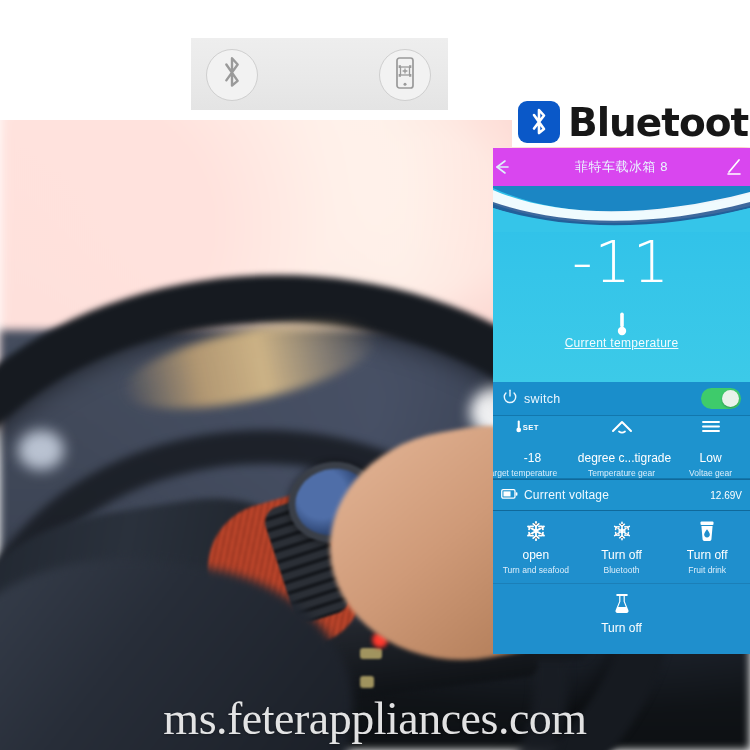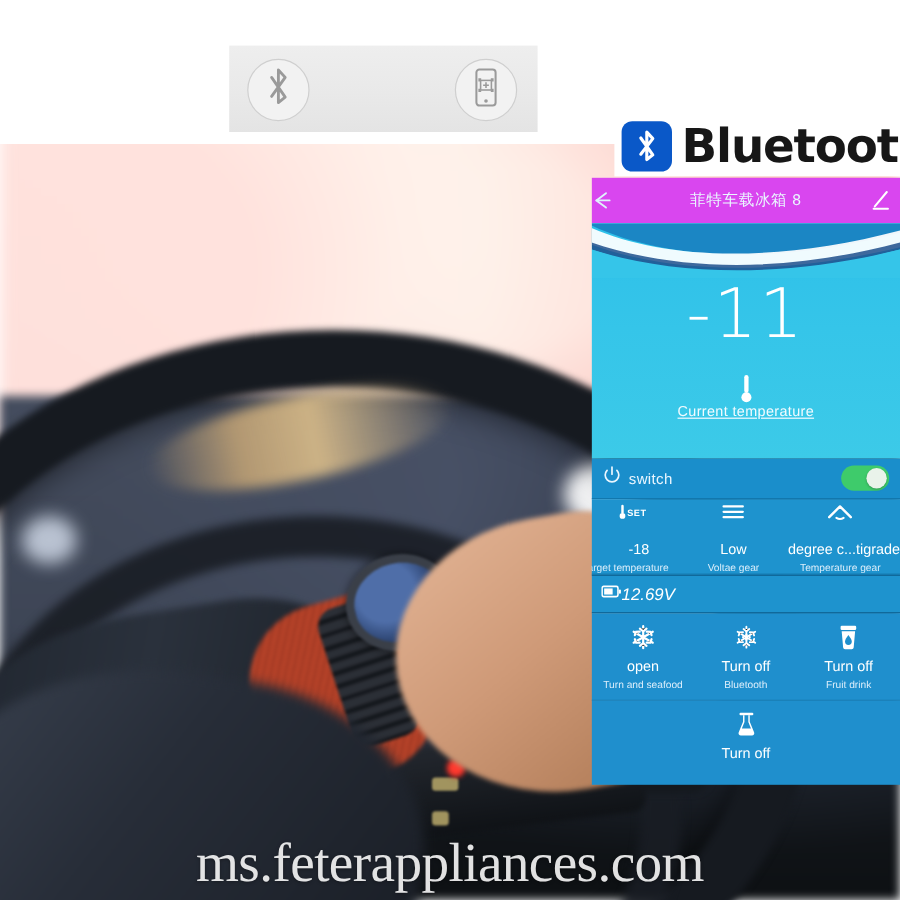--- a/index.html
+++ b/index.html
@@ -186,21 +186,21 @@
   .gear-val{font-size:12px;color:#ffffff;margin-top:16px;white-space:nowrap;}
   .gear-cap{font-size:8.5px;color:#dbeefb;margin-top:3px;white-space:nowrap;}
   .gear-col.first .gear-cap{margin-left:-18px;}
   .gear-col.third .gear-val{margin-left:6px;}
 
   .volt-row{
     height:30px;background:#1e93ce;display:flex;align-items:center;padding:0 8px;
     border-top:1px solid #10699b;border-bottom:1px solid #10699b;
   }
   .volt-label{font-size:12px;color:#f0f9ff;margin-left:6px;flex:1;letter-spacing:.2px;}
-  .volt-val{font-size:14px;color:#ffffff;font-style:italic;}
+  .volt-val{font-size:10px;color:#ffffff;}
 
   .mode-row{
     height:72px;background:#1f8fcd;display:flex;align-items:flex-start;
     border-bottom:1px solid #1b7fb8;
   }
   .mode-col{flex:1;text-align:center;padding-top:9px;}
   .mode-ico{height:22px;display:flex;align-items:center;justify-content:center;}
   .mode-val{font-size:12px;color:#ffffff;margin-top:6px;}
   .mode-cap{font-size:8.5px;color:#dceefb;margin-top:3px;white-space:nowrap;}
   .mode-row.single{height:70px;border-bottom:none;}
@@ -335,49 +335,50 @@
         <div class="gear-ico">
           <svg width="34" height="15" viewBox="0 0 40 16" aria-hidden="true">
             <rect x="3.2" y="1" width="2.4" height="9" rx="1.2" fill="#ffffff"></rect>
             <circle cx="4.4" cy="12" r="2.8" fill="#ffffff"></circle>
             <text x="9" y="12" font-family="Liberation Sans, sans-serif" font-size="9" font-weight="bold" fill="#ffffff" letter-spacing=".5">SET</text>
           </svg>
         </div>
         <div class="gear-val">-18</div>
         <div class="gear-cap">arget temperature</div>
       </div>
-      <div class="gear-col">
-        <div class="gear-ico">
-          <svg width="20" height="15" viewBox="0 0 20 15" aria-hidden="true">
-            <path d="M2 3 H18 M2 7.5 H18 M2 12 H18" stroke="#ffffff" stroke-width="1.9" stroke-linecap="round"></path>
-          </svg>
-        </div>
-        <div class="gear-val">Low</div>
-        <div class="gear-cap">Voltae gear</div>
-      </div>
       <div class="gear-col third">
         <div class="gear-ico">
           <svg width="24" height="15" viewBox="0 0 24 15" aria-hidden="true">
             <path d="M3 12 L12 3 L21 12" fill="none" stroke="#ffffff" stroke-width="2" stroke-linecap="round" stroke-linejoin="round"></path>
             <path d="M9 12.5 Q12 14.6 15 12.5" fill="none" stroke="#ffffff" stroke-width="1.7" stroke-linecap="round"></path>
           </svg>
         </div>
         <div class="gear-val">degree c...tigrade</div>
         <div class="gear-cap">Temperature gear</div>
+      </div>
+      <div class="gear-col">
+        <div class="gear-ico">
+          <svg width="20" height="15" viewBox="0 0 20 15" aria-hidden="true">
+            <path d="M2 3 H18 M2 7.5 H18 M2 12 H18" stroke="#ffffff" stroke-width="1.9" stroke-linecap="round"></path>
+          </svg>
+        </div>
+        <div class="gear-val">Low</div>
+        <div class="gear-cap">Voltae gear</div>
       </div>
     </div>
 
     <div class="volt-row">
       <span>
         <svg width="17" height="12" viewBox="0 0 18 12" aria-hidden="true">
           <rect x="0.8" y="1.4" width="14" height="9" rx="1.4" fill="none" stroke="#ffffff" stroke-width="1.4"></rect>
           <rect x="2.6" y="3.2" width="7.5" height="5.4" fill="#ffffff"></rect>
           <rect x="15.6" y="4.2" width="1.8" height="3.6" rx=".8" fill="#ffffff"></rect>
         </svg>
       </span>
+      <span class="volt-label">Current voltage</span>
       <span class="volt-val">12.69V</span>
     </div>
 
     <div class="mode-row">
       <div class="mode-col">
         <div class="mode-ico">
           <svg width="22" height="22" viewBox="0 0 24 24" aria-hidden="true">
             <g stroke="#ffffff" stroke-width="2" stroke-linecap="round">
               <path d="M12 2 V22 M3.3 7 L20.7 17 M3.3 17 L20.7 7"></path>
               <path d="M9 4.2 L12 6.6 L15 4.2 M9 19.8 L12 17.4 L15 19.8"></path>

